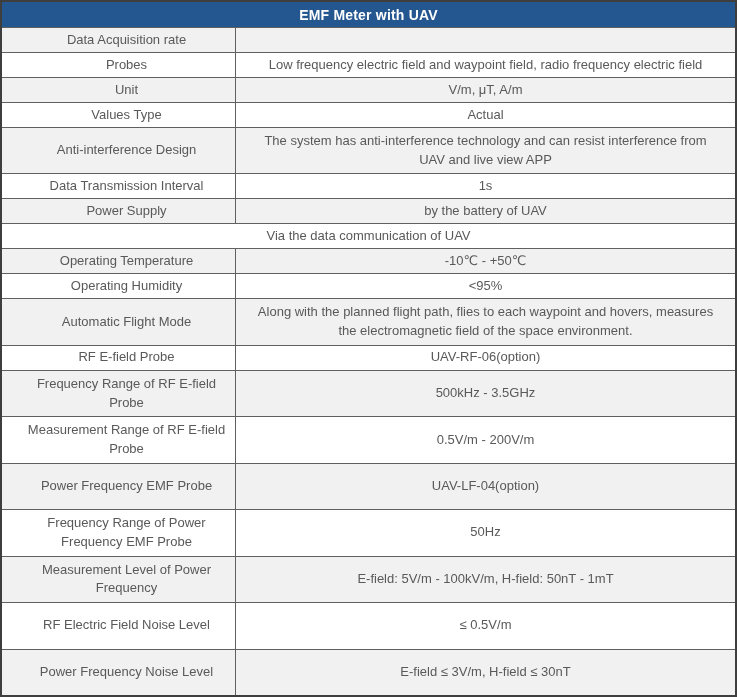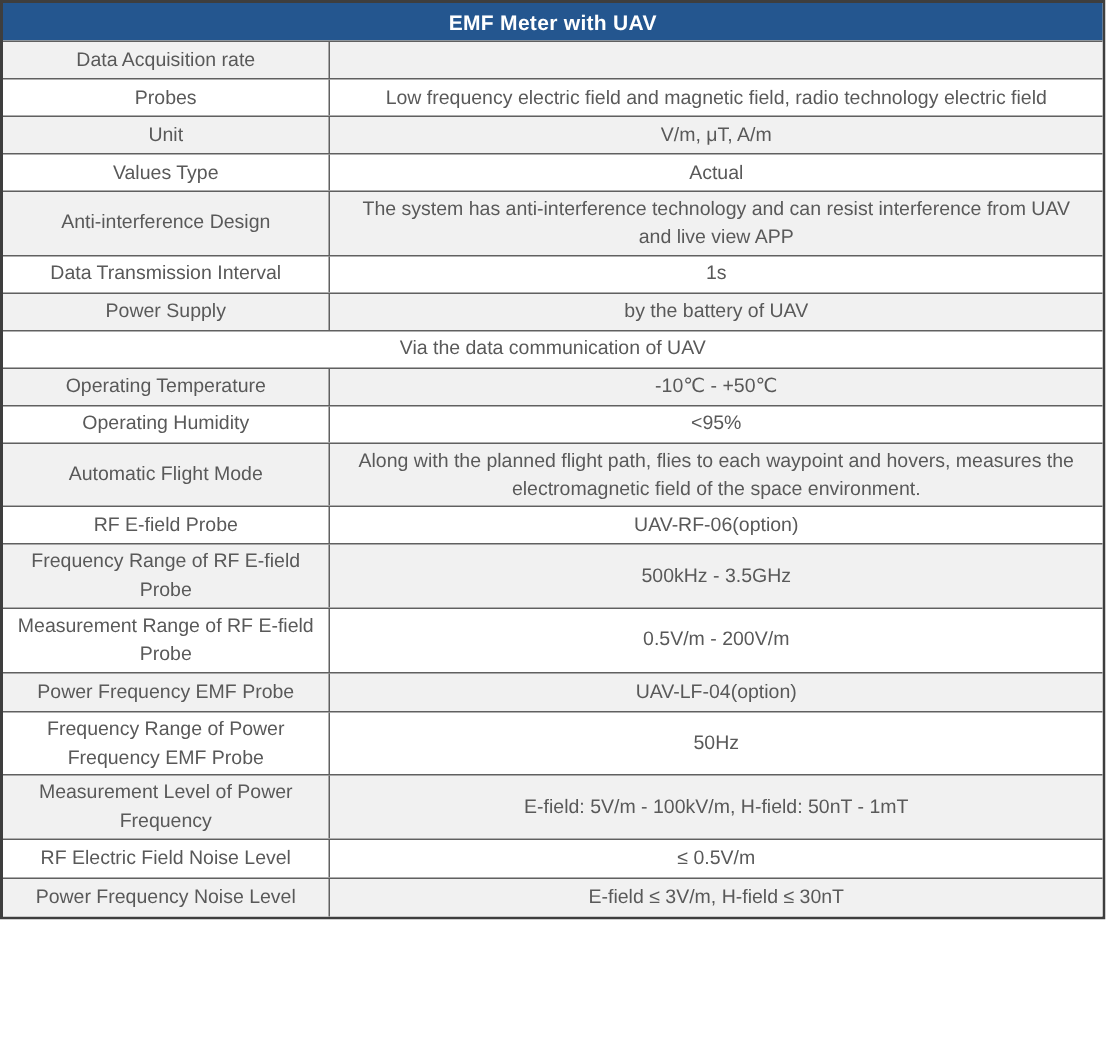--- a/index.html
+++ b/index.html
@@ -3,21 +3,21 @@
 <meta charset="utf-8">
 <style>
   html, body {
     margin: 0;
     padding: 0;
     background: #ffffff;
     font-family: "Liberation Sans", "DejaVu Sans", sans-serif;
   }
   .spec-table {
     width: 737px;
-    height: 613px;
+    height: 697px;
     box-sizing: border-box;
     border: 2px solid var(--outer-border, #3e3e3e);
     display: flex;
     flex-direction: column;
     background: var(--row-bg, #ffffff);
   }
   .table-header {
     flex: 0 0 25px;
     background: var(--header-bg, #24568f);
     color: var(--header-text, #ffffff);
@@ -46,38 +46,39 @@
     text-align: center;
     color: var(--text, #595959);
     font-size: 13px;
     line-height: 1.45;
     padding: 2px 8px;
   }
   .cell.label {
     width: 218px;
     flex: 0 0 218px;
     border-right: 1px solid var(--grid-line, #606060);
+    margin-left: 16px;
   }
   .cell.value {
     flex: 1 1 auto;
     padding: 2px 14px;
   }
 </style>
 </head>
 <body>
 
 <div class="spec-table">
   <div class="table-header">EMF Meter with UAV</div>
 
   <div class="row">
     <div class="cell label">Data Acquisition rate</div>
   </div>
   <div class="row">
     <div class="cell label">Probes</div>
-    <div class="cell value">Low frequency electric field and magnetic field, radio technology electric field</div>
+    <div class="cell value">Low frequency electric field and waypoint field, radio frequency electric field</div>
   </div>
   <div class="row">
     <div class="cell label">Unit</div>
     <div class="cell value">V/m, μT, A/m</div>
   </div>
   <div class="row">
     <div class="cell label">Values Type</div>
     <div class="cell value">Actual</div>
   </div>
   <div class="row tall">

